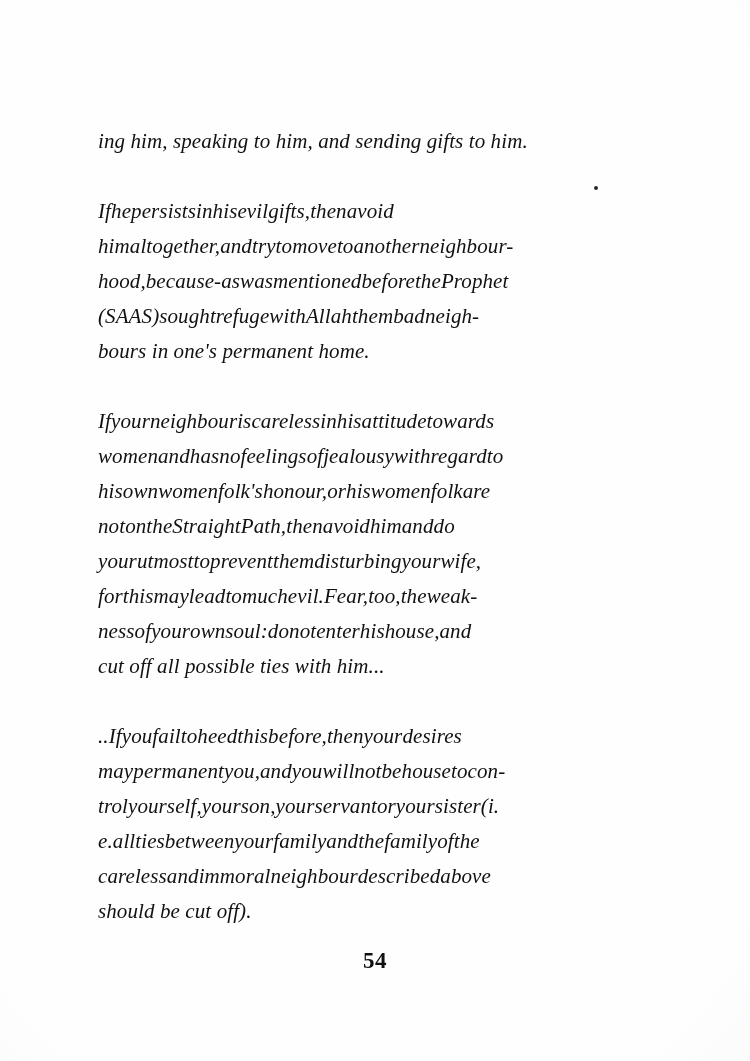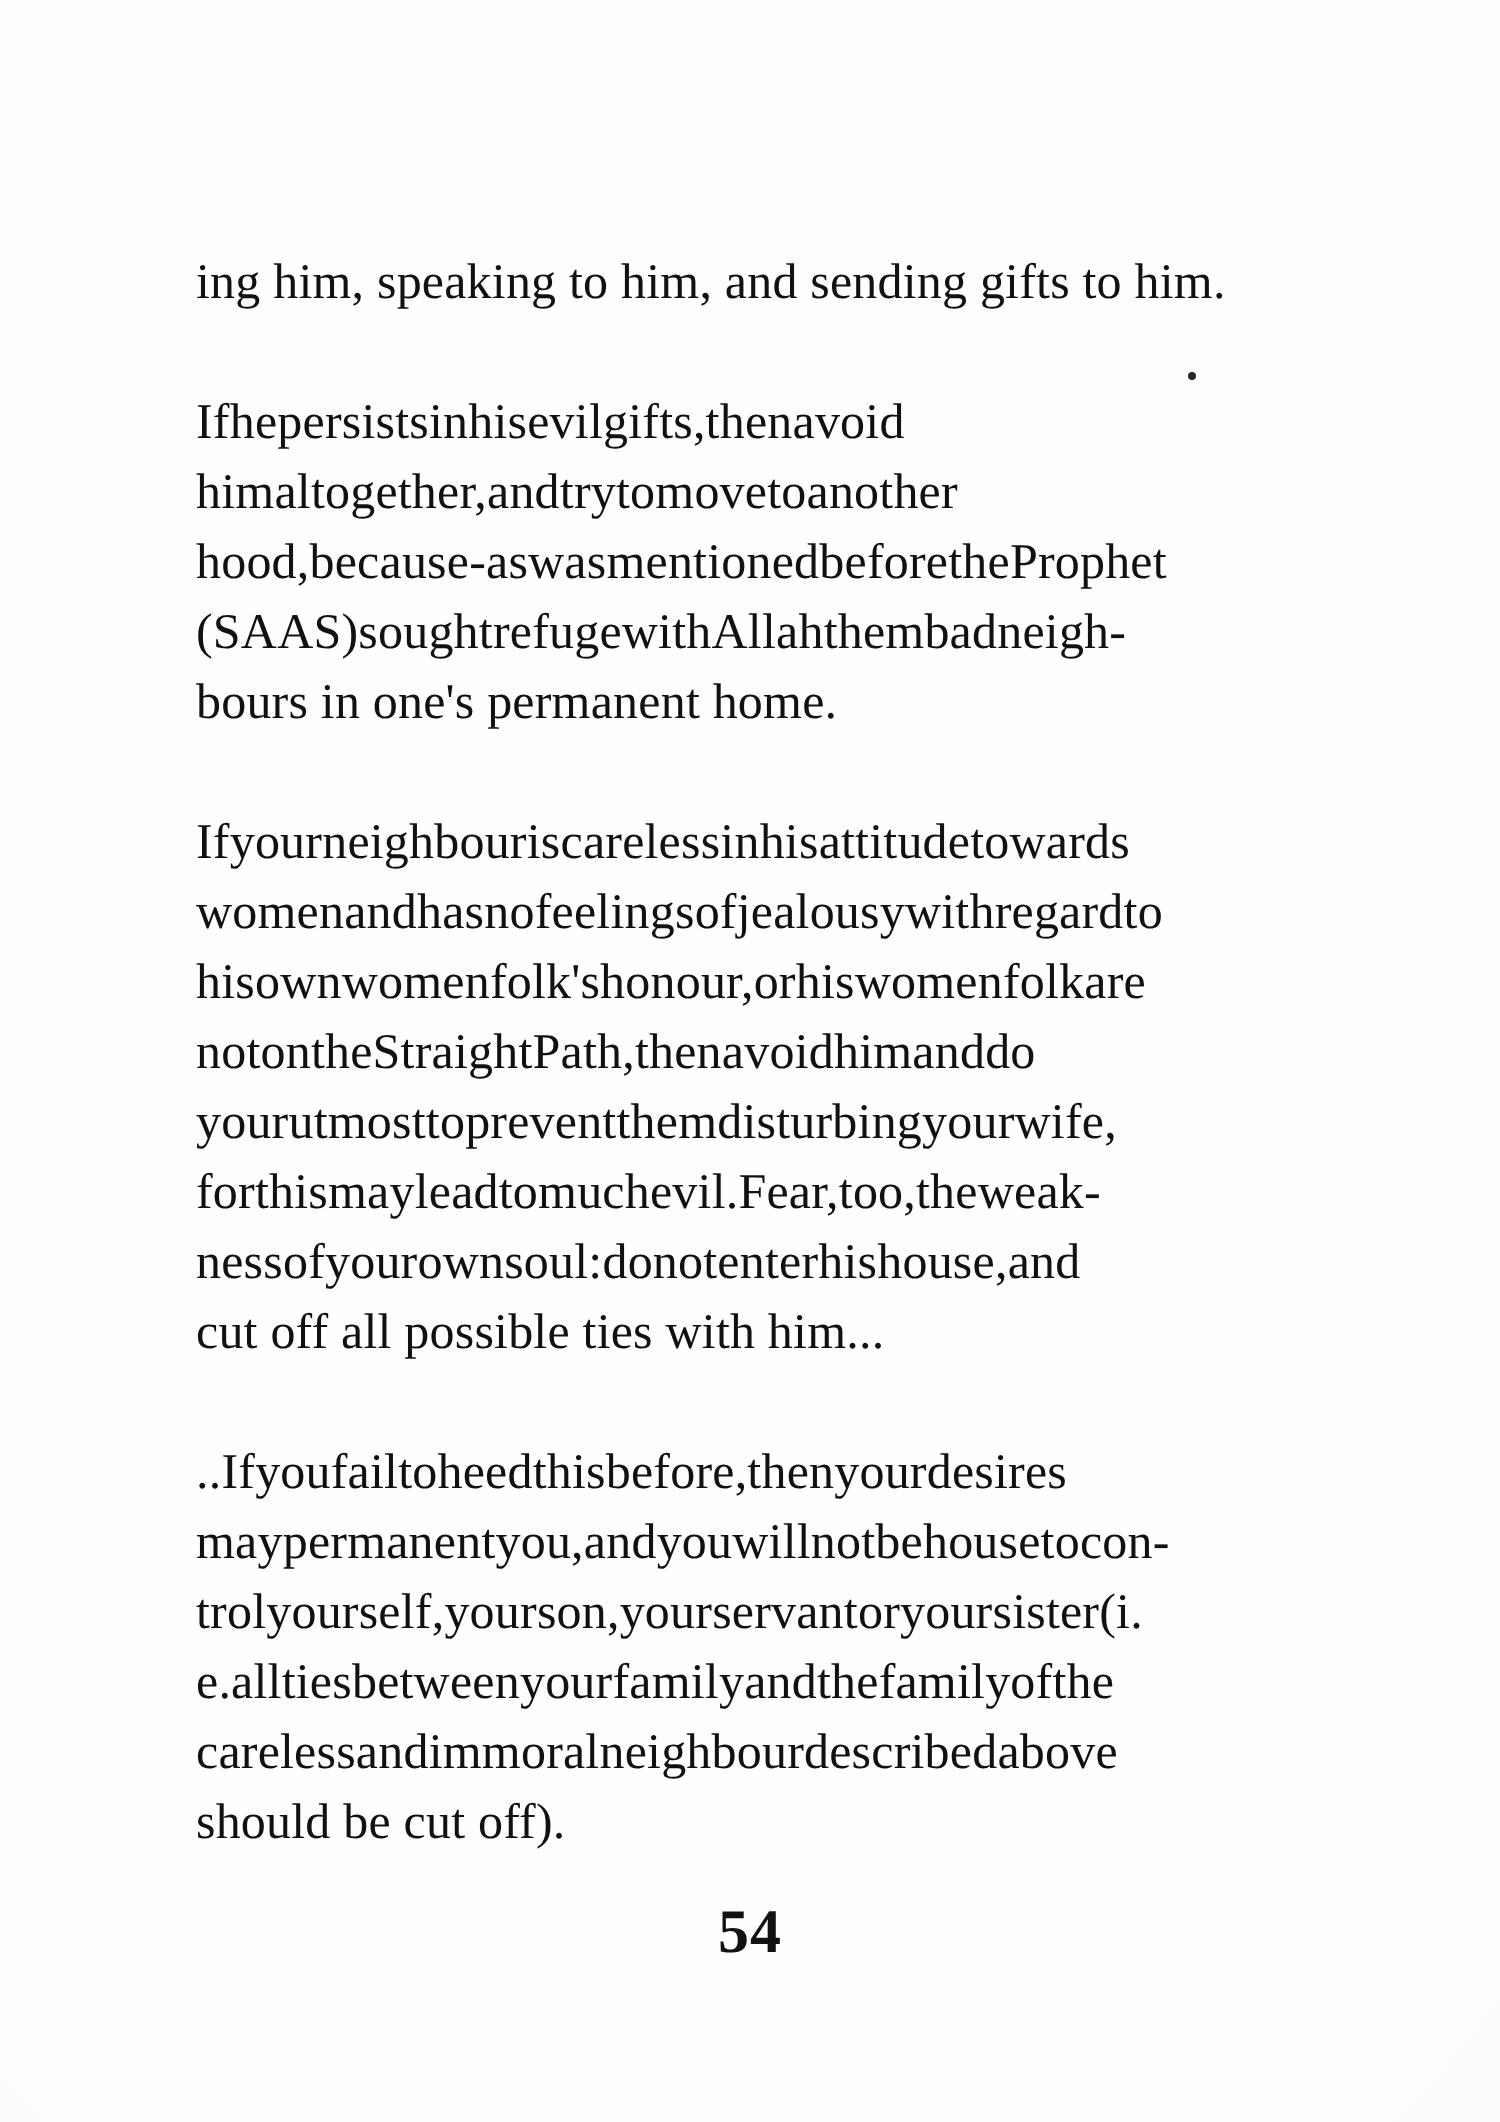--- a/index.html
+++ b/index.html
@@ -34,25 +34,26 @@
 
   .text-block {
     position: absolute;
     left: 98px;
     top: 124px;
     width: 530px;
   }
 
   .para {
     margin: 0;
-    font-size: 25px;
+    font-size: 21px;
     line-height: 35px;
     text-align: justify;
     text-justify: inter-word;
     letter-spacing: 0.1px;
+    font-style: italic;
   }
 
   
   .para + .para {
     margin-top: 35px;
   }
 
   
   .line {
     display: block;
@@ -68,21 +69,21 @@
   .line.last {
     display: block;
   }
 
   .page-number {
     position: absolute;
     left: 0;
     right: 0;
     top: 948px;
     text-align: center;
-    font-size: 31px;
+    font-size: 23px;
     font-weight: bold;
     letter-spacing: 0.5px;
   }
 
   
   .speck {
     position: absolute;
     left: 594px;
     top: 186px;
     width: 4px;
@@ -118,20 +119,21 @@
         </span>
         <span class="line justified">
           <span class="w">him</span>
           <span class="w">altogether,</span>
           <span class="w">and</span>
           <span class="w">try</span>
           <span class="w">to</span>
           <span class="w">move</span>
           <span class="w">to</span>
           <span class="w">another</span>
+          <span class="w">neighbour-</span>
         </span>
         <span class="line justified">
           <span class="w">hood,</span>
           <span class="w">because-</span>
           <span class="w">as</span>
           <span class="w">was</span>
           <span class="w">mentioned</span>
           <span class="w">before</span>
           <span class="w">the</span>
           <span class="w">Prophet</span>

